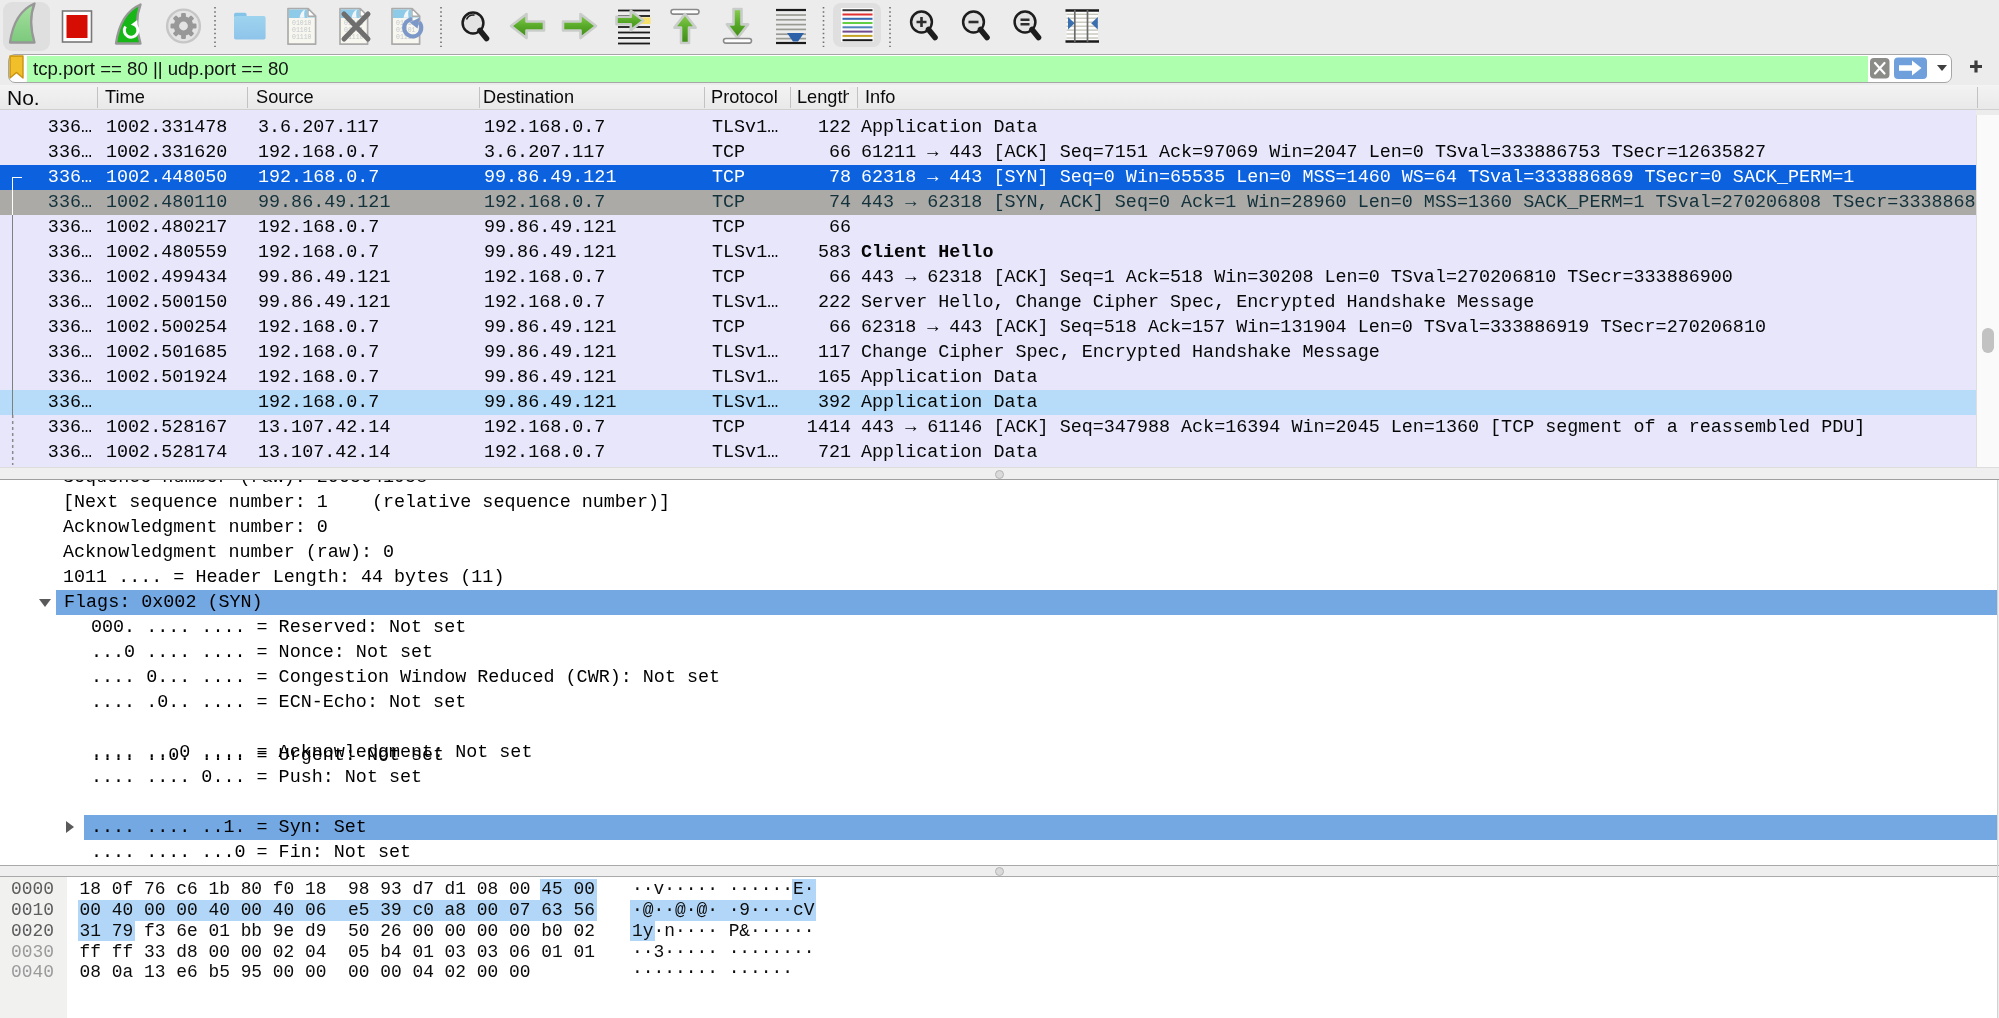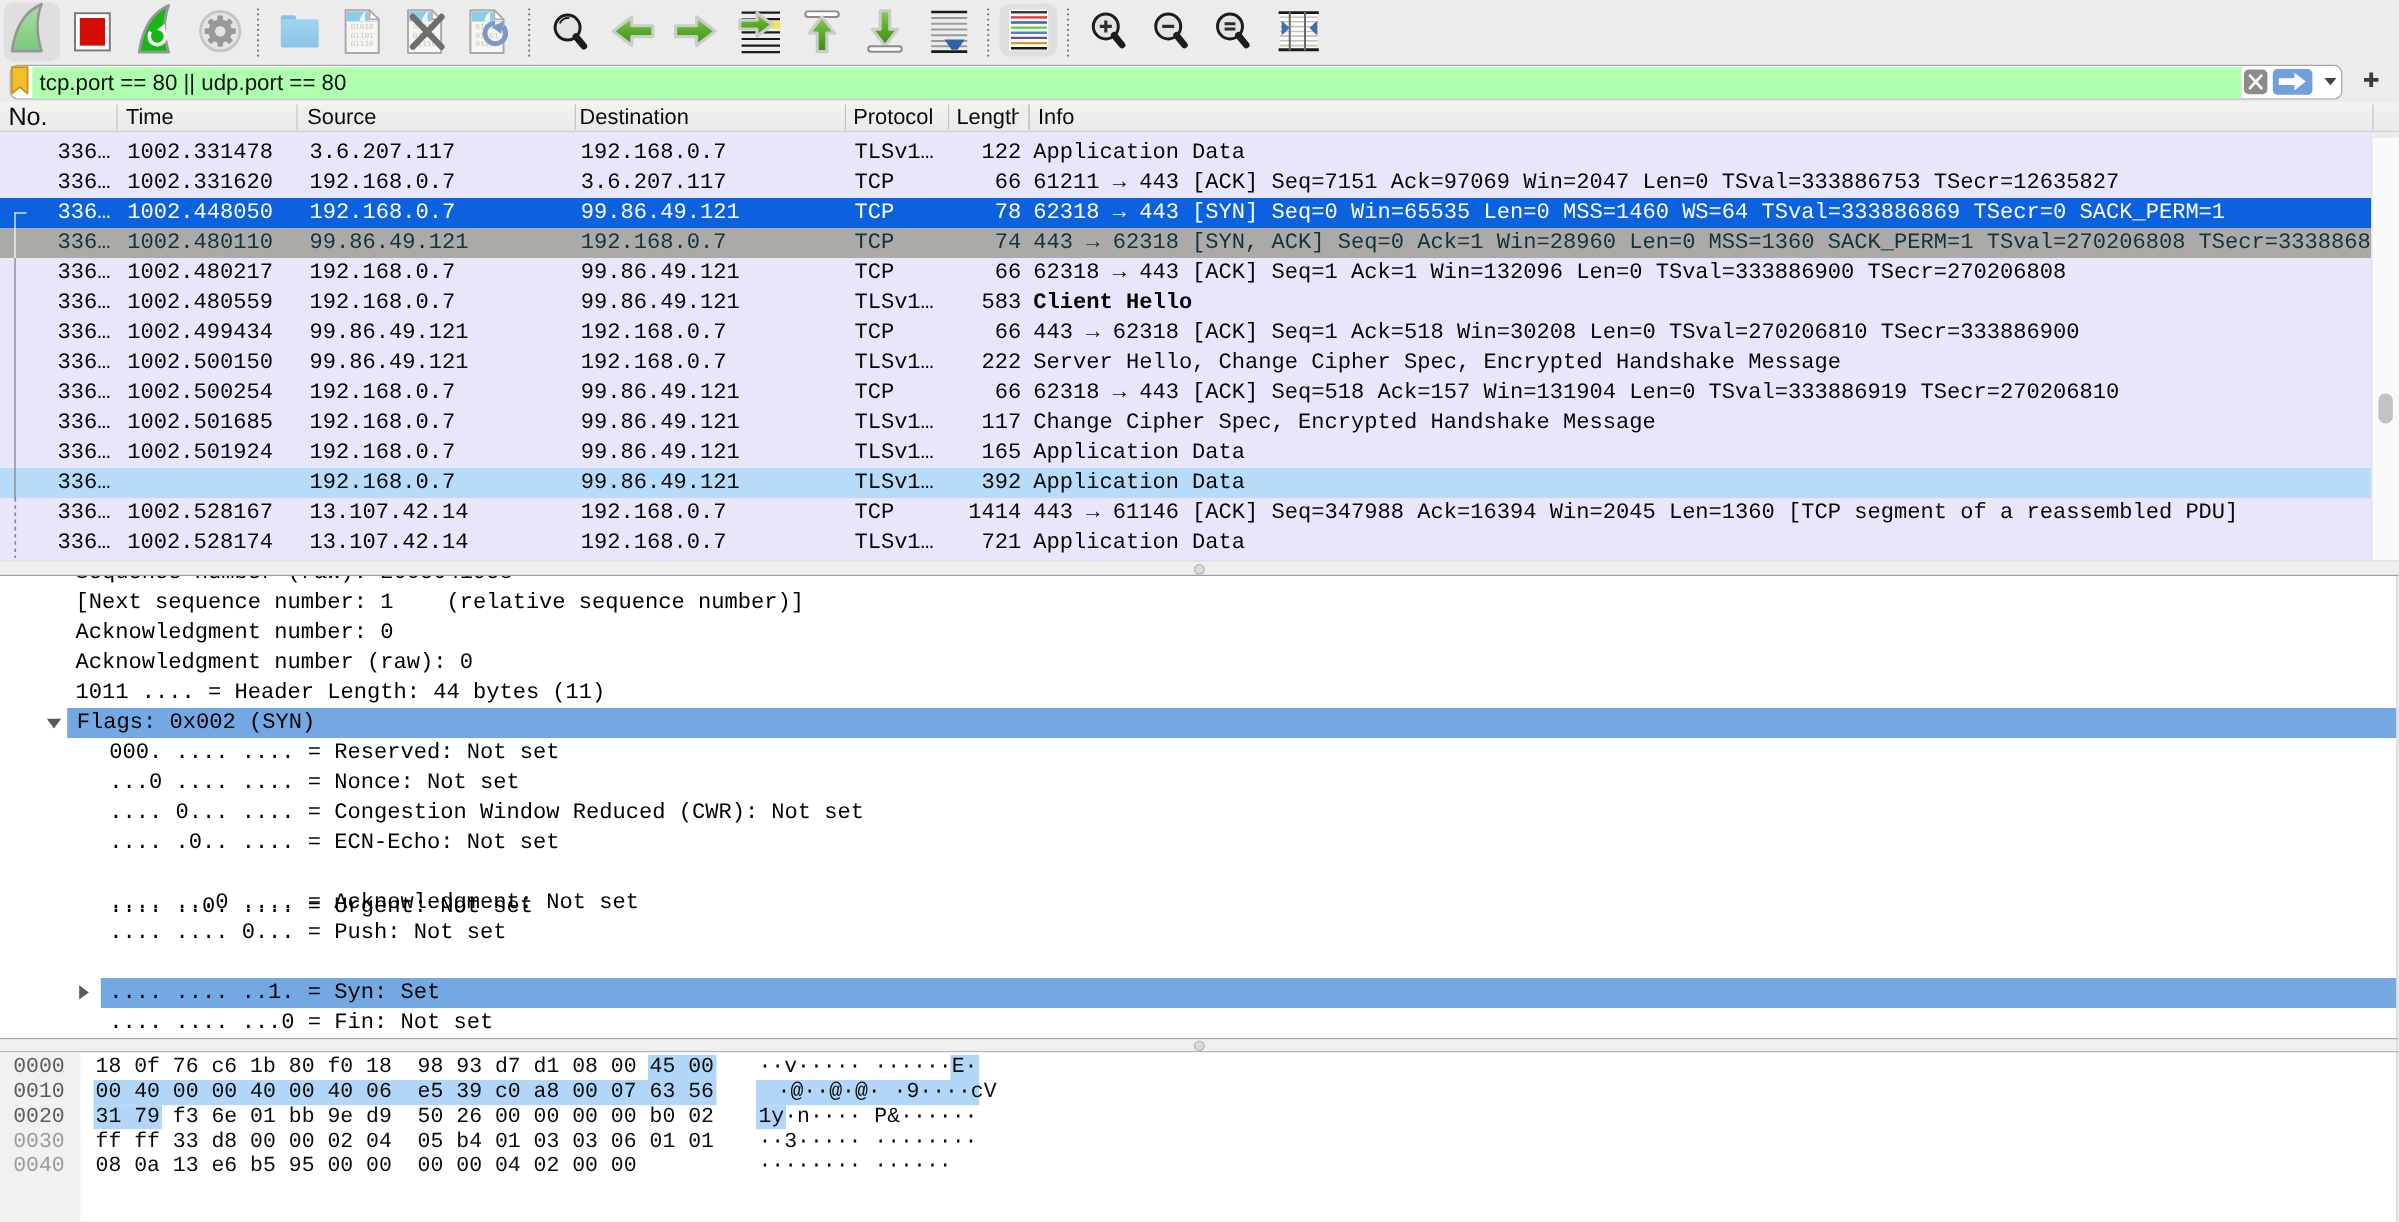--- a/index.html
+++ b/index.html
@@ -211,21 +211,20 @@
 <span class="cell r" style="left:751px;width:100px;">74</span>
 <span class="cell" style="left:861px;">443 → 62318 [SYN, ACK] Seq=0 Ack=1 Win=28960 Len=0 MSS=1360 SACK_PERM=1 TSval=270206808 TSecr=333886869</span>
 </div>
 <div class="row mono" style="top:215px;background:#e7e6fb;color:#060606;">
 <span class="cell r" style="left:20px;width:72px;">336…</span>
 <span class="cell" style="left:106px;">1002.480217</span>
 <span class="cell" style="left:258px;">192.168.0.7</span>
 <span class="cell" style="left:484px;">99.86.49.121</span>
 <span class="cell" style="left:712px;">TCP</span>
 <span class="cell r" style="left:751px;width:100px;">66</span>
-<span class="cell" style="left:861px;">62318 → 443 [ACK] Seq=1 Ack=1 Win=132096 Len=0 TSval=333886900 TSecr=270206808</span>
 </div>
 <div class="row mono" style="top:240px;background:#e7e6fb;color:#060606;">
 <span class="cell r" style="left:20px;width:72px;">336…</span>
 <span class="cell" style="left:106px;">1002.480559</span>
 <span class="cell" style="left:258px;">192.168.0.7</span>
 <span class="cell" style="left:484px;">99.86.49.121</span>
 <span class="cell" style="left:712px;">TLSv1…</span>
 <span class="cell r" style="left:751px;width:100px;">583</span>
 <span class="cell" style="left:861px;font-weight:bold;">Client Hello</span>
 </div>
@@ -341,21 +340,21 @@
 <div class="abs" style="left:792.1px;top:2.40px;width:23.5px;height:20.7px;background:#b2d6f7;"></div>
 <div class="abs" style="left:77.6px;top:23.10px;width:519.1px;height:20.7px;background:#b2d6f7;"></div>
 <div class="abs" style="left:630.0px;top:23.10px;width:185.6px;height:20.7px;background:#b2d6f7;"></div>
 <div class="abs" style="left:77.6px;top:43.80px;width:57.2px;height:20.7px;background:#b2d6f7;"></div>
 <div class="abs" style="left:630.0px;top:43.80px;width:24.5px;height:20.7px;background:#b2d6f7;"></div>
 <div class="hxrow" style="left:11px;top:2.40px;color:#5c5c5c;">0000</div>
 <div class="hxrow" style="left:79.6px;top:2.40px;color:#0c0c0c;">18 0f 76 c6 1b 80 f0 18  98 93 d7 d1 08 00 45 00</div>
 <div class="hxrow" style="left:632.0px;top:2.40px;color:#0c0c0c;">··v····· ······E·</div>
 <div class="hxrow" style="left:11px;top:23.10px;color:#5c5c5c;">0010</div>
 <div class="hxrow" style="left:79.6px;top:23.10px;color:#0c0c0c;">00 40 00 00 40 00 40 06  e5 39 c0 a8 00 07 63 56</div>
-<div class="hxrow" style="left:632.0px;top:23.10px;color:#0c0c0c;margin-left:16px;">·@··@·@· ·9····cV</div>
+<div class="hxrow" style="left:632.0px;top:23.10px;color:#0c0c0c;">·@··@·@· ·9····cV</div>
 <div class="hxrow" style="left:11px;top:43.80px;color:#5c5c5c;">0020</div>
 <div class="hxrow" style="left:79.6px;top:43.80px;color:#0c0c0c;">31 79 f3 6e 01 bb 9e d9  50 26 00 00 00 00 b0 02</div>
 <div class="hxrow" style="left:632.0px;top:43.80px;color:#0c0c0c;">1y·n···· P&amp;······</div>
 <div class="hxrow" style="left:11px;top:64.50px;color:#9a9a9a;">0030</div>
 <div class="hxrow" style="left:79.6px;top:64.50px;color:#0c0c0c;">ff ff 33 d8 00 00 02 04  05 b4 01 03 03 06 01 01</div>
 <div class="hxrow" style="left:632.0px;top:64.50px;color:#0c0c0c;">··3····· ········</div>
 <div class="hxrow" style="left:11px;top:85.20px;color:#9a9a9a;">0040</div>
 <div class="hxrow" style="left:79.6px;top:85.20px;color:#0c0c0c;">08 0a 13 e6 b5 95 00 00  00 00 04 02 00 00</div>
 <div class="hxrow" style="left:632.0px;top:85.20px;color:#0c0c0c;">········ ······</div>
 </div>

